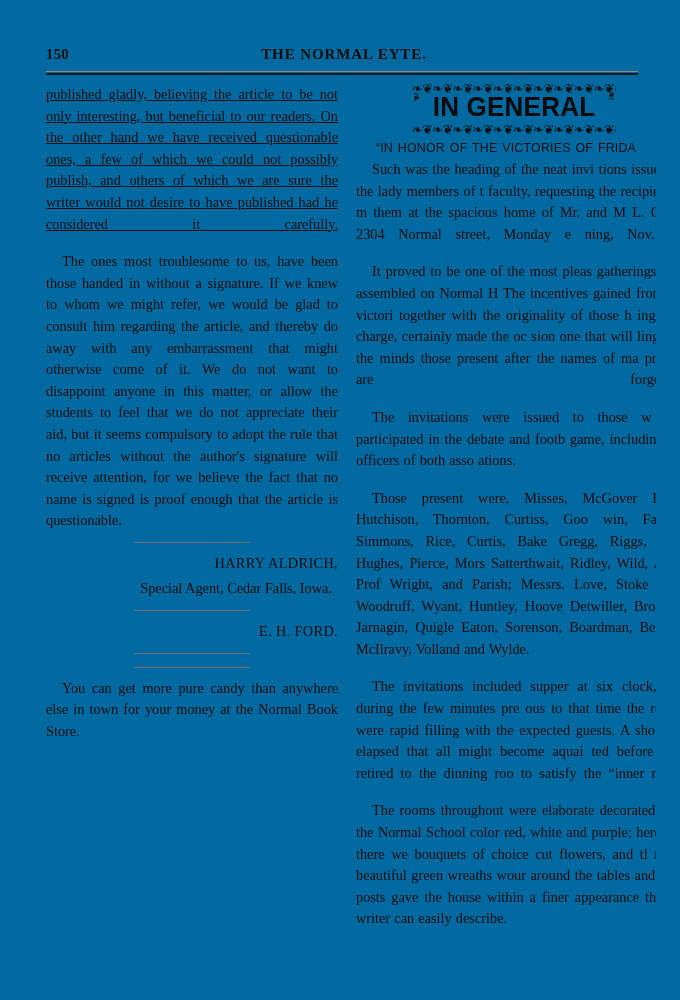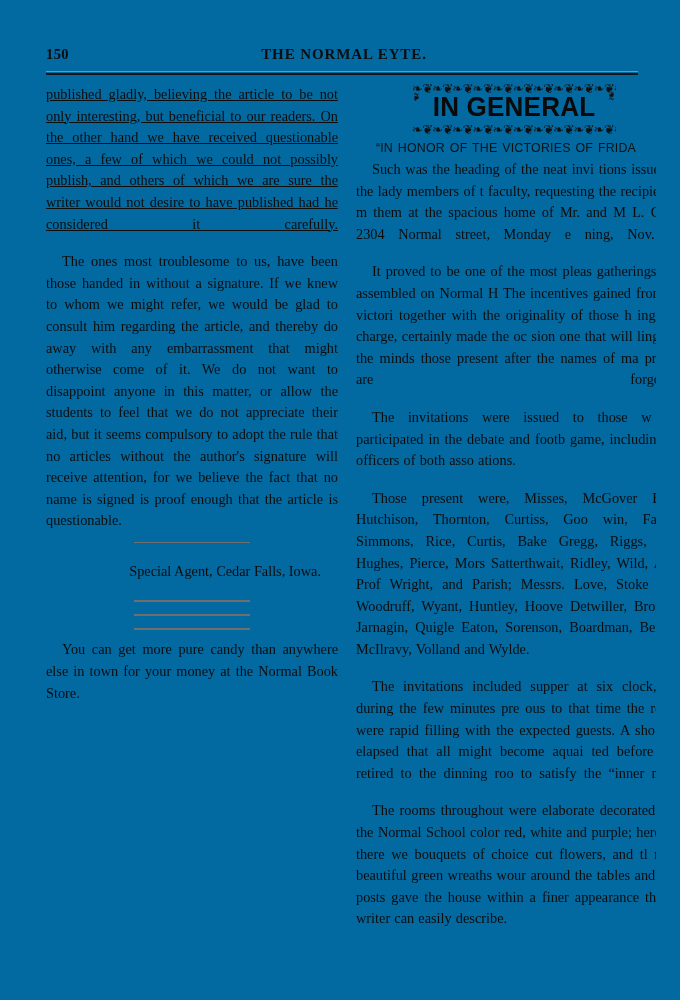--- a/index.html
+++ b/index.html
@@ -108,21 +108,21 @@
   }
 
   .signature-line {
     text-align: right;
     margin: 0;
     font-size: 14.3px;
     line-height: 21.6px;
   }
   .signature-indent {
     text-align: right;
-    margin: 15px;
+    margin: 4px;
     padding-right: 2px;
     font-size: 14.3px;
     line-height: 21.6px;
   }
   .smallcaps {
     font-variant: small-caps;
     letter-spacing: 0.35px;
   }
 
   
@@ -236,24 +236,26 @@
   </div>
 
   <div class="column col-left">
 
     <p class="para noindent flush-last">published gladly, believing the article to be not only interesting, but beneficial to our readers. On the other hand we have received questionable ones, a few of which we could not possibly publish, and others of which we are sure the writer would not desire to have published had he considered it carefully.</p>
 
     <p class="para">The ones most troublesome to us, have been those handed in without a signature. If we knew to whom we might refer, we would be glad to consult him regarding the article, and thereby do away with any embarrassment that might otherwise come of it.  We do not want to disappoint anyone in this matter, or allow the students to feel that we do not appreciate their aid, but it seems compulsory to adopt the rule that no articles without the author's signature will receive attention, for we believe the fact that no name is signed is proof enough that the article is questionable.</p>
 
     <div class="ad-rule"></div>
 
+    <p class="signature-line smallcaps">HARRY ALDRICH,</p>
     <p class="signature-indent">Special Agent, Cedar Falls, Iowa.</p>
 
     <div class="ad-rule"></div>
 
+    <p class="signature-line smallcaps">E. H. FORD.</p>
 
     <div class="ad-rule"></div>
 
 
     <div class="ad-rule"></div>
 
     <p class="para">You can get more pure candy than anywhere else in town for your money at the Normal Book Store.</p>
 
   </div>
 

